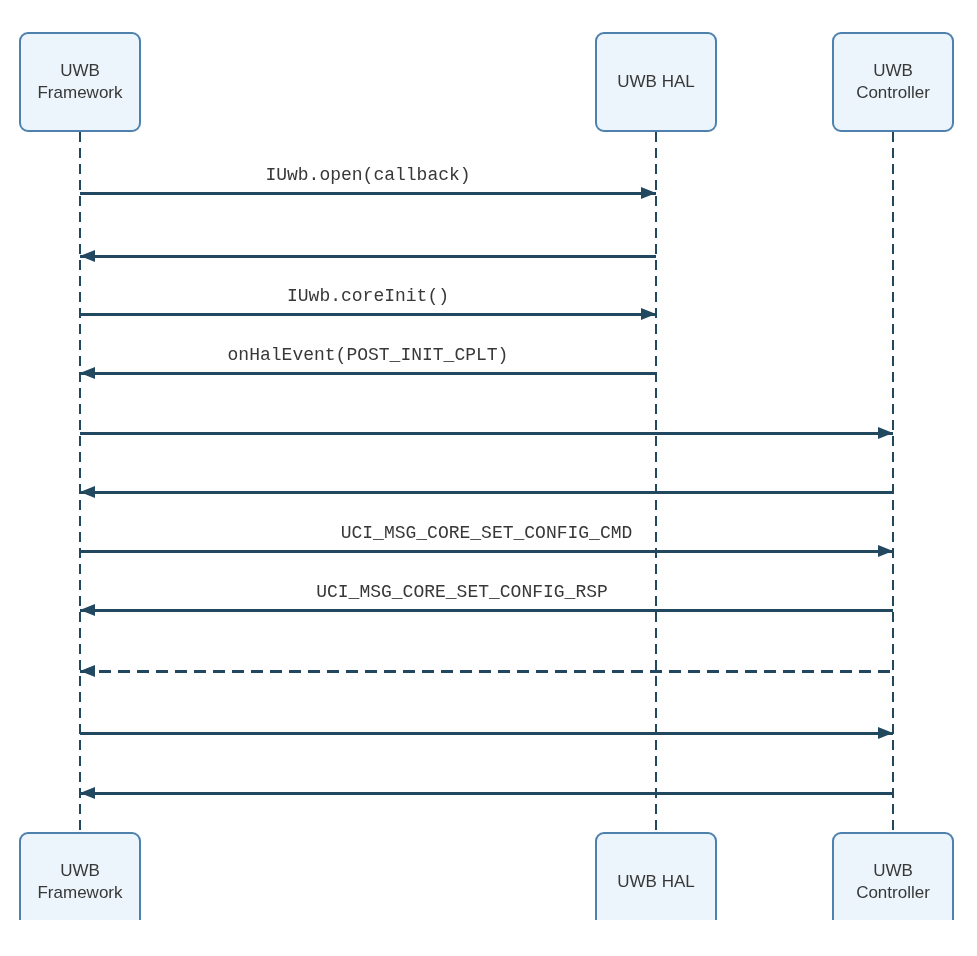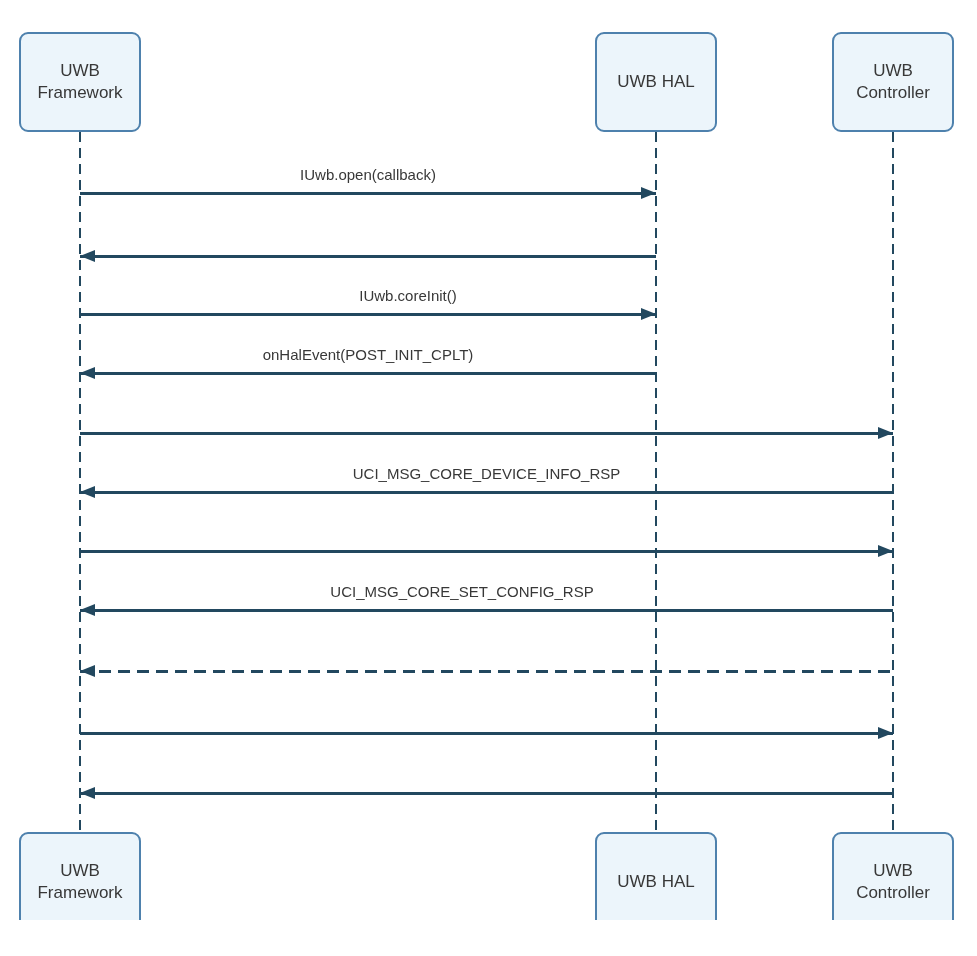--- a/index.html
+++ b/index.html
@@ -40,22 +40,23 @@
       var(--line, #22485f) 10px,
       transparent 10px,
       transparent 16px
     );
   }
   .msg-label {
     position: absolute;
     transform: translateX(-50%);
     white-space: nowrap;
     color: var(--text, #383838);
-    font-size: 15px;
+    font-size: 18px;
     line-height: 20px;
+    font-family: Liberation Mono, monospace;
   }
   .msg-line {
     position: absolute;
     height: 2.5px;
   }
   .msg-line.solid {
     background: var(--line, #22485f);
   }
   .msg-line.dashed {
     background: repeating-linear-gradient(
@@ -103,31 +104,31 @@
     <div class="actor-box" style="left: 832px; top: 832px; width: 122px; height: 100px;">
       <div class="actor-line">UWB</div>
       <div class="actor-line">Controller</div>
     </div>
     <div class="lifeline" style="left: 892px; top: 132px; height: 700px;"></div>
     <div class="msg-label" style="left: 368px; top: 165px;">IUwb.open(callback)</div>
     <div class="msg-line solid" style="left: 80px; top: 192px; width: 576px;"></div>
     <div class="arrowhead right" style="left: 641px; top: 186.5px;"></div>
     <div class="msg-line solid" style="left: 80px; top: 255px; width: 576px;"></div>
     <div class="arrowhead left" style="left: 80px; top: 249.5px;"></div>
-    <div class="msg-label" style="left: 368px; top: 286px; margin-left: 40px;">IUwb.coreInit()</div>
+    <div class="msg-label" style="left: 368px; top: 286px;">IUwb.coreInit()</div>
     <div class="msg-line solid" style="left: 80px; top: 313px; width: 576px;"></div>
     <div class="arrowhead right" style="left: 641px; top: 307.5px;"></div>
     <div class="msg-label" style="left: 368px; top: 345px;">onHalEvent(POST_INIT_CPLT)</div>
     <div class="msg-line solid" style="left: 80px; top: 372px; width: 576px;"></div>
     <div class="arrowhead left" style="left: 80px; top: 366.5px;"></div>
     <div class="msg-line solid" style="left: 80px; top: 432px; width: 813px;"></div>
     <div class="arrowhead right" style="left: 878px; top: 426.5px;"></div>
-    <div class="msg-label" style="left: 486.5px; top: 464px;">UCI_MSG_CORE_DEVICE_INFO_RSP</div>
     <div class="msg-line solid" style="left: 80px; top: 491px; width: 813px;"></div>
     <div class="arrowhead left" style="left: 80px; top: 485.5px;"></div>
+    <div class="msg-label" style="left: 486.5px; top: 523px;">UCI_MSG_CORE_SET_CONFIG_CMD</div>
     <div class="msg-line solid" style="left: 80px; top: 550px; width: 813px;"></div>
     <div class="arrowhead right" style="left: 878px; top: 544.5px;"></div>
     <div class="msg-label" style="left: 462px; top: 582px;">UCI_MSG_CORE_SET_CONFIG_RSP</div>
     <div class="msg-line solid" style="left: 80px; top: 609px; width: 813px;"></div>
     <div class="arrowhead left" style="left: 80px; top: 603.5px;"></div>
     <div class="msg-line dashed" style="left: 80px; top: 670px; width: 813px;"></div>
     <div class="arrowhead left" style="left: 80px; top: 664.5px;"></div>
     <div class="msg-line solid" style="left: 80px; top: 732px; width: 813px;"></div>
     <div class="arrowhead right" style="left: 878px; top: 726.5px;"></div>
     <div class="msg-line solid" style="left: 80px; top: 792px; width: 813px;"></div>

